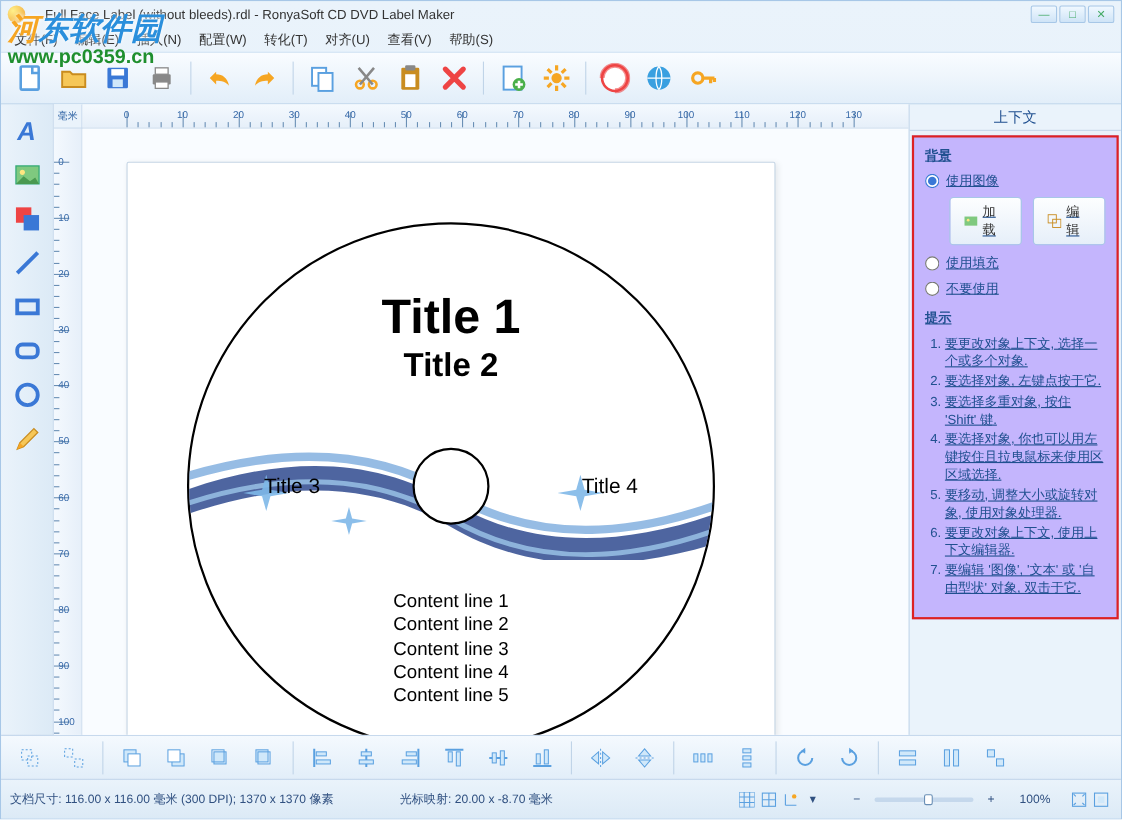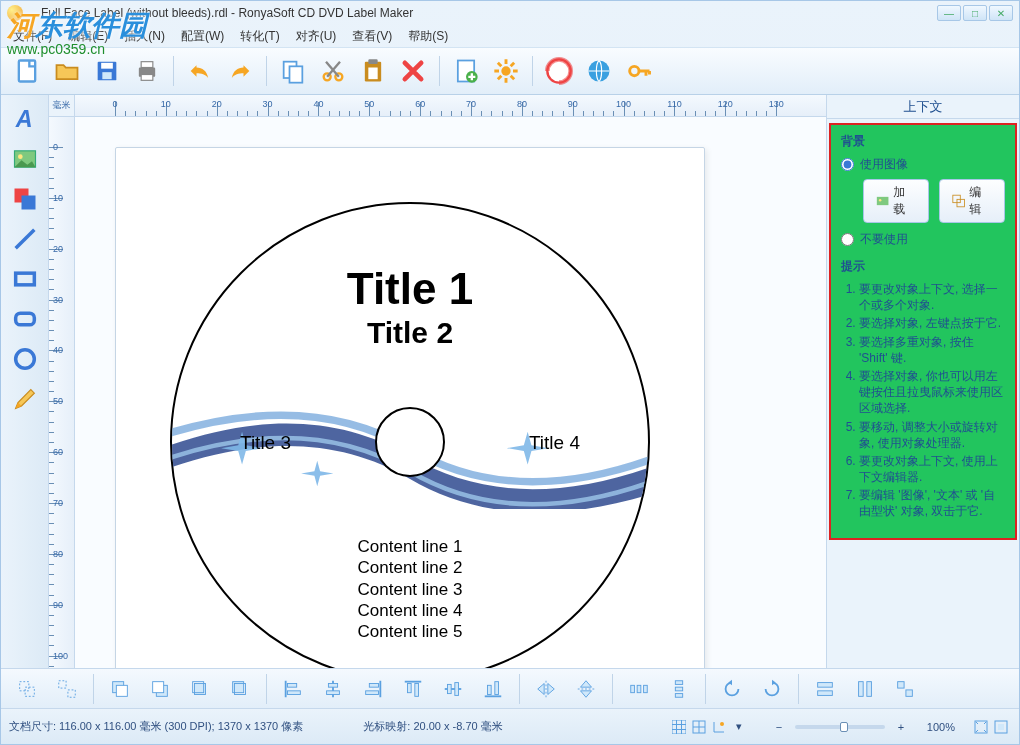--- a/index.html
+++ b/index.html
@@ -6,21 +6,21 @@
 body { background: #fff; overflow: hidden; }
 .window { width: 1020px; height: 745px; background: linear-gradient(#eaf3fb, #dbeaf7); border: 1px solid #a7c7e7; display: flex; flex-direction: column; position: relative; }
 .titlebar { height: 24px; display: flex; align-items: center; padding: 0 6px; font-size: 12px; color: #333; }
 .titlebar .appicon { width: 16px; height: 16px; margin-right: 6px; background: radial-gradient(circle at 30% 30%, #fff08a, #f0a030); border-radius: 50%; }
 .titlebar .title { flex: 1; margin-left: 12px; }
 .titlebar .winbtns { display: flex; gap: 2px; }
 .titlebar .winbtn { width: 24px; height: 16px; background: linear-gradient(#f0f8ff,#cfe4f7); border: 1px solid #a7c7e7; border-radius: 2px; display: flex; align-items: center; justify-content: center; font-size: 10px; color: #4a6; }
 .watermark { position: absolute; left: 6px; top: 6px; pointer-events: none; z-index: 50; }
 .watermark .wm1 { font-size: 28px; font-weight: bold; color: #2a8fdc; font-style: italic; text-shadow: 0 0 4px #fff; }
 .watermark .wm1 .o { color: #f6a623; }
-.watermark .wm2 { font-size: 14px; font-weight: normal; color: #1f8f2e; margin-top: -4px; }
+.watermark .wm2 { font-size: 18px; font-weight: bold; color: #1f8f2e; margin-top: -4px; }
 .menubar { height: 22px; display: flex; align-items: center; padding: 0 6px; font-size: 12px; color: #333; gap: 4px; }
 .menubar .menuitem { padding: 2px 6px; border-radius: 3px; cursor: default; }
 .maintoolbar { height: 48px; background: linear-gradient(#f9fcff,#e2eef9); border-top: 1px solid #d3e4f3; border-bottom: 1px solid #b8d1e8; display: flex; align-items: center; padding: 0 8px; gap: 4px; }
 .tbtn { width: 36px; height: 36px; display: flex; align-items: center; justify-content: center; border-radius: 4px; }
 .tbtn svg { width: 28px; height: 28px; }
 .tsep { width: 1px; height: 30px; background: #c0d4e8; margin: 0 4px; }
 .workarea { flex: 1; display: flex; min-height: 0; }
 .sidetoolbar { width: 48px; background: linear-gradient(to right,#eaf3fb,#dceaf6); border-right: 1px solid #c5d8ec; display: flex; flex-direction: column; align-items: center; padding: 6px 0; gap: 4px; }
 .sidebtn { width: 36px; height: 36px; display: flex; align-items: center; justify-content: center; border-radius: 4px; }
 .sidebtn svg { width: 28px; height: 28px; }
@@ -39,21 +39,21 @@
 .disc { position:absolute; left:50%; top:50%; transform:translate(-50%,-50%); width:480px; height:480px; border-radius:50%; border:2px solid #000; overflow:hidden; background:#fff; }
 .disc .hole { position:absolute; left:50%; top:50%; transform:translate(-50%,-50%); width:70px; height:70px; border-radius:50%; border:2px solid #000; background:#fff; z-index:20; }
 .disc .wave { position:absolute; left:-10%; top:42%; width:120%; height:22%; z-index:5; }
 .disc .t1 { position:absolute; top:60px; left:0; right:0; text-align:center; font-size:44px; font-weight:900; font-family: Arial, sans-serif; z-index:10; }
 .disc .t2 { position:absolute; top:112px; left:0; right:0; text-align:center; font-size:30px; font-weight:900; font-family: Arial, sans-serif; z-index:10; }
 .disc .t3 { position:absolute; top:228px; left:68px; font-size:19px; font-family: Arial, sans-serif; z-index:10; }
 .disc .t4 { position:absolute; top:228px; right:68px; font-size:19px; font-family: Arial, sans-serif; z-index:10; }
 .disc .content { position:absolute; top:332px; left:0; right:0; text-align:center; font-size:17px; font-family: Arial, sans-serif; line-height:1.25; z-index:10; }
 .rightpanel { width:193px; background:#eaf3fb; border-left:1px solid #c5d8ec; display:flex; flex-direction:column; position:relative; }
 .rightpanel .ptitle { height:24px; border-bottom:1px solid #c5d8ec; display:flex; align-items:center; justify-content:center; font-size:13px; color:#205090; }
-.rightpanel .redbox { border:2px solid #d22; margin:4px 2px 2px 2px; padding:8px 10px 16px 10px; font-size:12px; color:#205090; background:#22c55e; flex:0 0 auto; }
+.rightpanel .redbox { border:2px solid #d22; margin:4px 2px 2px 2px; padding:8px 10px 16px 10px; font-size:12px; color:#205090; background:#c4b5fd; flex:0 0 auto;text-decoration:underline; }
 .rightpanel .section-h { font-weight:bold; margin-bottom:6px; }
 .rradio { display:flex; align-items:center; gap:6px; margin:6px 0; }
 .rradio input { accent-color:#3a78d6; }
 .rbtns { display:flex; gap:10px; margin:6px 0 8px 22px; }
 .rbtn { padding:4px 12px; background:linear-gradient(#fdfeff,#e6eff9); border:1px solid #a7c7e7; border-radius:4px; font-size:12px; display:flex; align-items:center; gap:4px; color:#333; }
 .rbtn svg { width:14px; height:14px; }
 .colorswatch { width:22px; height:18px; background:#d0e8fa; border:1px solid #a7c7e7; display:inline-block; vertical-align:middle; margin-left:6px; }
 .hints ol { padding-left:18px; margin-top:4px; }
 .hints li { margin-bottom:2px; line-height:1.35; }
 .bottomtoolbar { height:40px; background: linear-gradient(#f4f9fe,#e2eef9); border-top:1px solid #c5d8ec; display:flex; align-items:center; padding:0 8px; gap:4px; }
@@ -448,20 +448,24 @@
           <div class="rbtn">
               <svg viewBox="0 0 16 16">
                 <rect x="1" y="1" width="9" height="9" fill="none" stroke="#c98c1f"></rect>
                 <rect x="6" y="6" width="9" height="9" fill="none" stroke="#c98c1f"></rect>
               </svg>
               <span>编辑</span>
             </div>
         </div>
         <label class="rradio">
             <input type="radio" name="bg" style="">
+            <span>使用填充</span>
+          </label>
+        <label class="rradio">
+            <input type="radio" name="bg" style="">
             <span>不要使用</span>
           </label>
 
         <div class="section-h" style="margin-top:10px;">提示</div>
         <div class="hints">
           <ol>
             <li>要更改对象上下文, 选择一个或多个对象.</li>
             <li>要选择对象, 左键点按于它.</li>
             <li>要选择多重对象, 按住 'Shift' 键.</li>
             <li>要选择对象, 你也可以用左键按住且拉曳鼠标来使用区区域选择.</li>

